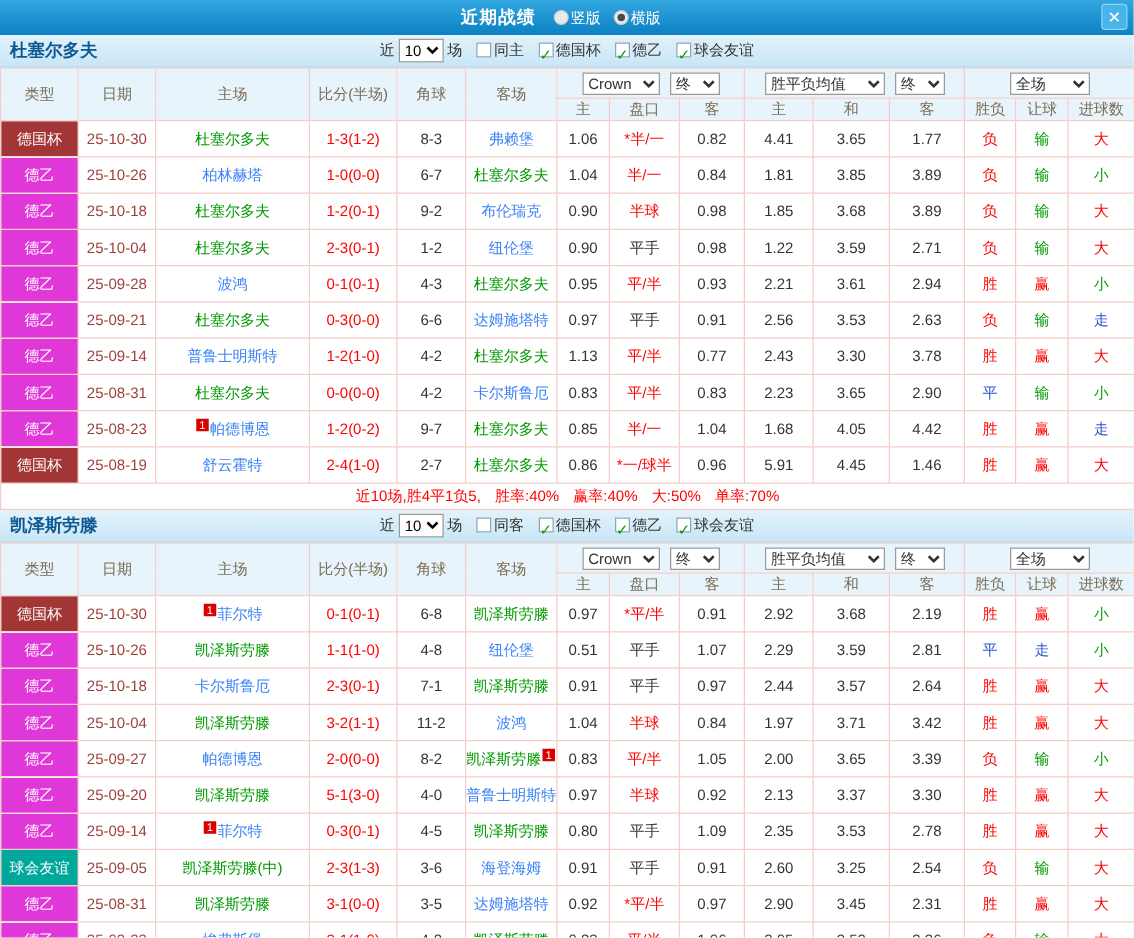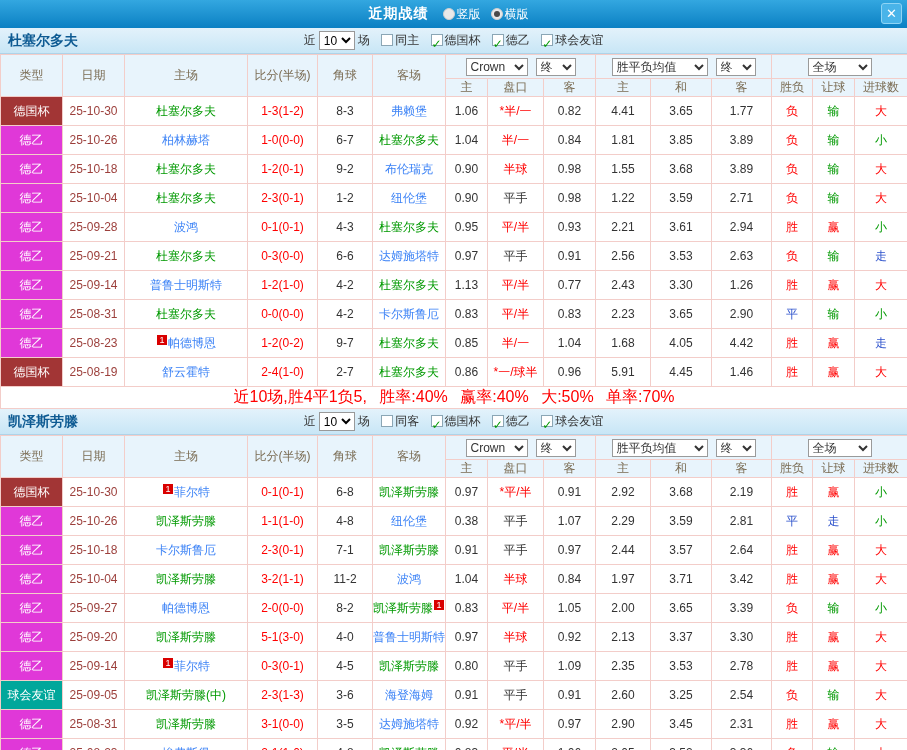--- a/index.html
+++ b/index.html
@@ -44,21 +44,21 @@
   tbody td { height:29px; color:#333; background:#fff; }
   td.type { color:#fff; }
   td.date { color:#9c3f3b;margin-top:40px; }
   td.score { color:#ff0000; }
   .tname { color:#3b82f6; }
   .tname.green { color:#009900; }
   .badge { display:inline-block; min-width:10px; height:10px; line-height:10px;
     background:#d90000; color:#fff; font-size:9px; padding:0 1px;
     vertical-align:4px; margin:0 1px; }
   .badge:empty { display:none; }
-  td.summary { height:21px; color:#ff0000; font-size:16px; word-spacing:8px; background:#fff; }
+  td.summary { height:21px; color:#ff0000; font-size:12px; word-spacing:8px; background:#fff; }
 </style>
 </head>
 <body>
 
 <div class="titlebar">
   <span class="title">近期战绩</span>
   <span class="radio"></span>
   <span class="rlabel">竖版</span>
   <span class="radio sel"></span>
   <span class="rlabel">横版</span>
@@ -162,21 +162,21 @@
         <tr class="match-row">
     <td class="type" style="background: rgb(224, 56, 216);">德乙</td>
     <td class="date">25-10-18</td>
     <td class="team"><span class="tname green">杜塞尔多夫</span></td>
     <td class="score">1-2(0-1)</td>
     <td class="corner">9-2</td>
     <td class="team"><span class="tname">布伦瑞克</span></td>
     <td class="odds">0.90</td>
     <td class="pan" style="color: rgb(255, 0, 0);">半球</td>
     <td class="odds">0.98</td>
-    <td class="avg">1.55</td>
+    <td class="avg">1.85</td>
     <td class="avg">3.68</td>
     <td class="avg">3.89</td>
     <td class="res" style="color: rgb(255, 0, 0);">负</td>
     <td class="res" style="color: rgb(0, 153, 0);">输</td>
     <td class="res" style="color: rgb(255, 0, 0);">大</td>
   </tr>
         <tr class="match-row">
     <td class="type" style="background: rgb(224, 56, 216);">德乙</td>
     <td class="date">25-10-04</td>
     <td class="team"><span class="tname green">杜塞尔多夫</span></td>
@@ -232,21 +232,21 @@
     <td class="date">25-09-14</td>
     <td class="team"><span class="tname">普鲁士明斯特</span></td>
     <td class="score">1-2(1-0)</td>
     <td class="corner">4-2</td>
     <td class="team"><span class="tname green">杜塞尔多夫</span></td>
     <td class="odds">1.13</td>
     <td class="pan" style="color: rgb(255, 0, 0);">平/半</td>
     <td class="odds">0.77</td>
     <td class="avg">2.43</td>
     <td class="avg">3.30</td>
-    <td class="avg">1.26</td>
+    <td class="avg">3.78</td>
     <td class="res" style="color: rgb(255, 0, 0);">胜</td>
     <td class="res" style="color: rgb(255, 0, 0);">赢</td>
     <td class="res" style="color: rgb(255, 0, 0);">大</td>
   </tr>
         <tr class="match-row">
     <td class="type" style="background: rgb(224, 56, 216);">德乙</td>
     <td class="date">25-08-31</td>
     <td class="team"><span class="tname green">杜塞尔多夫</span></td>
     <td class="score">0-0(0-0)</td>
     <td class="corner">4-2</td>
@@ -381,21 +381,21 @@
     <td class="res" style="color: rgb(255, 0, 0);">赢</td>
     <td class="res" style="color: rgb(0, 153, 0);">小</td>
   </tr>
         <tr class="match-row">
     <td class="type" style="background: rgb(224, 56, 216);">德乙</td>
     <td class="date">25-10-26</td>
     <td class="team"><span class="tname green">凯泽斯劳滕</span></td>
     <td class="score">1-1(1-0)</td>
     <td class="corner">4-8</td>
     <td class="team"><span class="tname">纽伦堡</span></td>
-    <td class="odds">0.38</td>
+    <td class="odds">0.51</td>
     <td class="pan" style="color: rgb(51, 51, 51);">平手</td>
     <td class="odds">1.07</td>
     <td class="avg">2.29</td>
     <td class="avg">3.59</td>
     <td class="avg">2.81</td>
     <td class="res" style="color: rgb(45, 82, 204);">平</td>
     <td class="res" style="color: rgb(45, 82, 204);">走</td>
     <td class="res" style="color: rgb(0, 153, 0);">小</td>
   </tr>
         <tr class="match-row">

